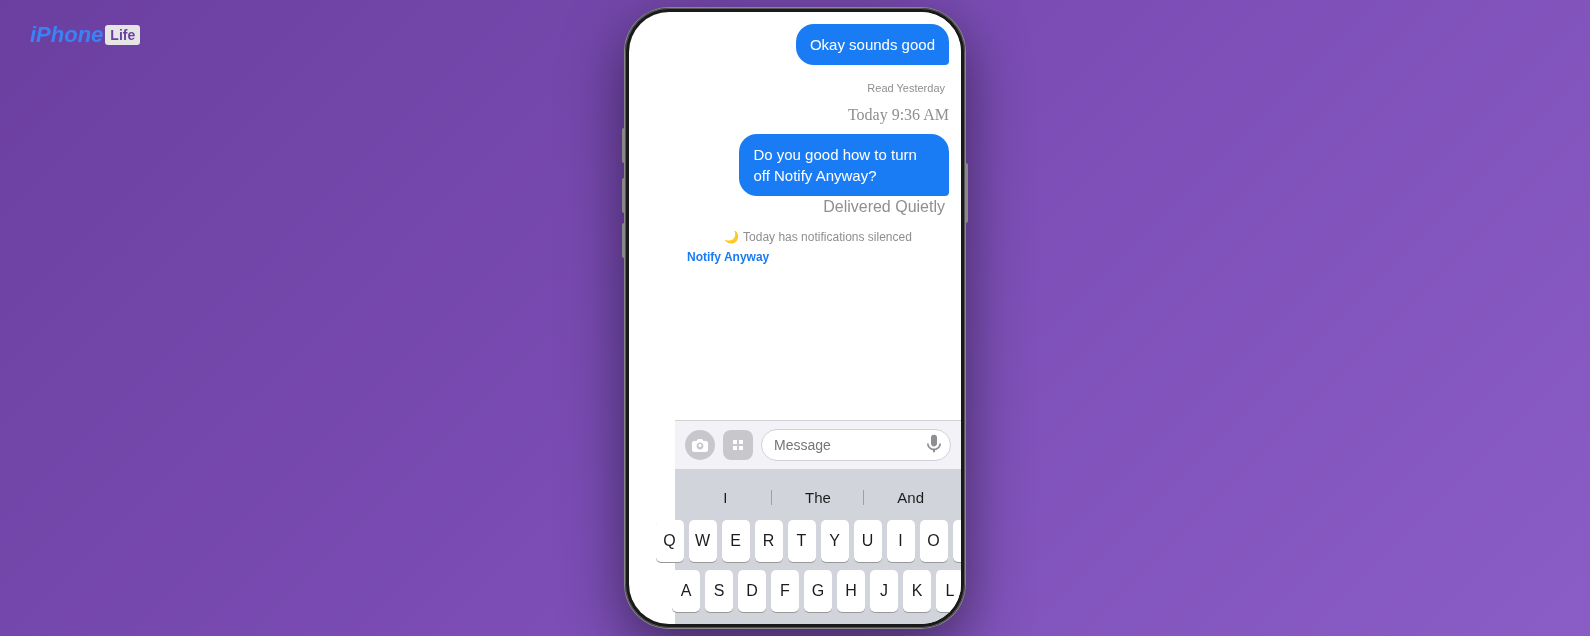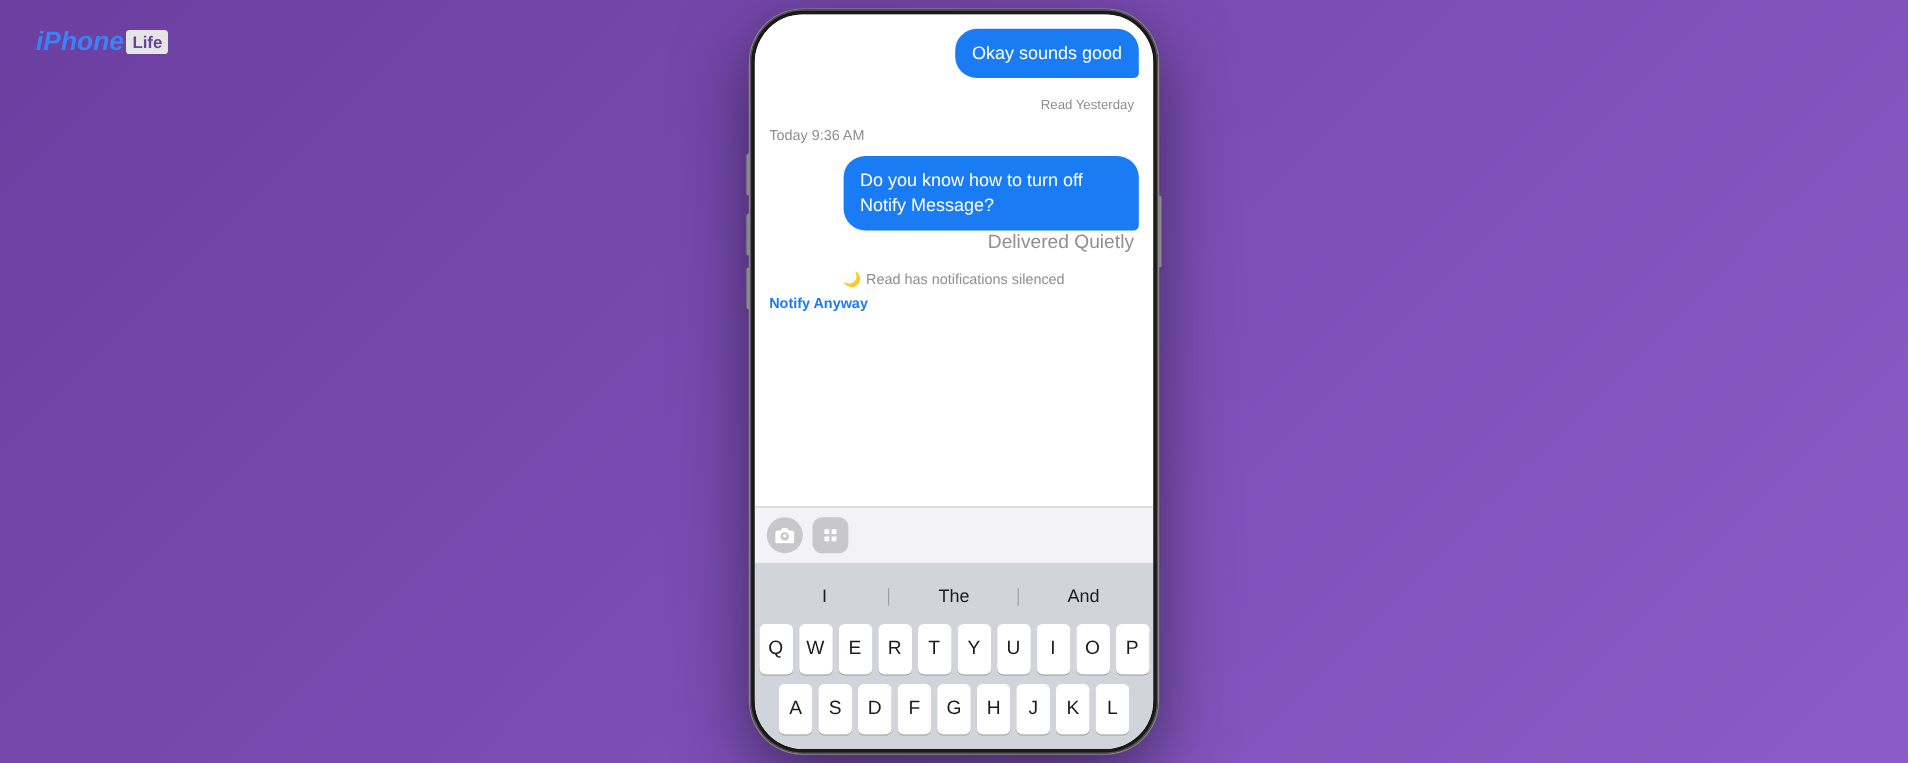--- a/index.html
+++ b/index.html
@@ -87,20 +87,21 @@
     }
 
     .phone-screen {
       width: 100%;
       height: 100%;
       background: white;
       border-radius: 40px;
       overflow: hidden;
       display: flex;
       flex-direction: column;
+      padding-left: 46px;
     }
 
     
     .messages-area {
       flex: 1;
       background: white;
       padding: 12px 12px 8px 12px;
       display: flex;
       flex-direction: column;
       gap: 4px;
@@ -121,24 +122,25 @@
 
     .message-status {
       text-align: right;
       font-size: 11px;
       color: #8e8e93;
       margin-top: 17px;
       padding-right: 4px;
     }
 
     .time-separator {
-      text-align: left;
-      font-size: 12px;
+      text-align: right;
+      font-size: 16px;
       color: #8e8e93;
       margin: 6px 0;
+      font-family: Liberation Serif, serif;
     }
 
     .message-bubble-sent-2 {
       background: #1a7cf4;
       color: white;
       border-radius: 18px 18px 4px 18px;
       padding: 10px 14px;
       font-size: 15px;
       max-width: 80%;
       align-self: flex-end;
@@ -307,43 +309,51 @@
       <div class="messages-area">
 
         <div style="display:flex; flex-direction:column; align-items:flex-end; margin-bottom:2px;">
           <div class="message-bubble-sent">Okay sounds good</div>
           <div class="message-status">Read Yesterday</div>
         </div>
 
         <div class="time-separator">Today 9:36 AM</div>
 
         <div style="display:flex; flex-direction:column; align-items:flex-end; margin-bottom:2px;">
-          <div class="message-bubble-sent-2">Do you know how to turn off Notify Message?</div>
+          <div class="message-bubble-sent-2">Do you good how to turn off Notify Anyway?</div>
           <div class="delivered-status">Delivered Quietly</div>
         </div>
 
         <div class="silenced-notice">
           <span class="moon-icon">🌙</span>
-          <span>Read has notifications silenced</span>
+          <span>Today has notifications silenced</span>
         </div>
 
         <div class="notify-anyway">Notify Anyway</div>
 
       </div>
 
       <div class="input-bar">
         <div class="input-icon">
           <svg width="16" height="13" viewBox="0 0 16 13" fill="white">
             <path d="M6 0l-1.5 2H2C0.9 2 0 2.9 0 4v7c0 1.1.9 2 2 2h12c1.1 0 2-.9 2-2V4c0-1.1-.9-2-2-2h-2.5L10 0H6zm2 3.5c1.93 0 3.5 1.57 3.5 3.5S9.93 10.5 8 10.5 4.5 8.93 4.5 7 6.07 3.5 8 3.5zm0 1.5C7.17 5 6.5 5.67 6.5 6.5S7.17 8 8 8s1.5-.67 1.5-1.5S8.83 5 8 5z"></path>
           </svg>
         </div>
         <div class="input-icon-apps">
           <svg width="16" height="16" viewBox="0 0 16 16" fill="white">
             <path d="M3 3h4v4H3V3zm6 0h4v4H9V3zm-6 6h4v4H3V9zm6 0h4v4H9V9z"></path>
           </svg>
+        </div>
+        <div class="message-input-wrapper">
+          <input class="message-input-field" type="text" placeholder="Message" style="">
+          <span class="mic-icon">
+            <svg width="14" height="18" viewBox="0 0 14 18" fill="#8e8e93">
+              <path d="M7 12c1.66 0 3-1.34 3-3V3c0-1.66-1.34-3-3-3S4 1.34 4 3v6c0 1.66 1.34 3 3 3zm5.3-3c0 3-2.54 5.1-5.3 5.1S1.7 12 1.7 9H0c0 3.42 2.72 6.23 6 6.72V18h2v-2.28c3.28-.48 6-3.3 6-6.72h-1.7z"></path>
+            </svg>
+          </span>
         </div>
       </div>
 
       <div class="keyboard">
 
         <div class="suggestions-bar">
           <div class="suggestion">I</div>
           <div class="suggestion">The</div>
           <div class="suggestion">And</div>
         </div>

